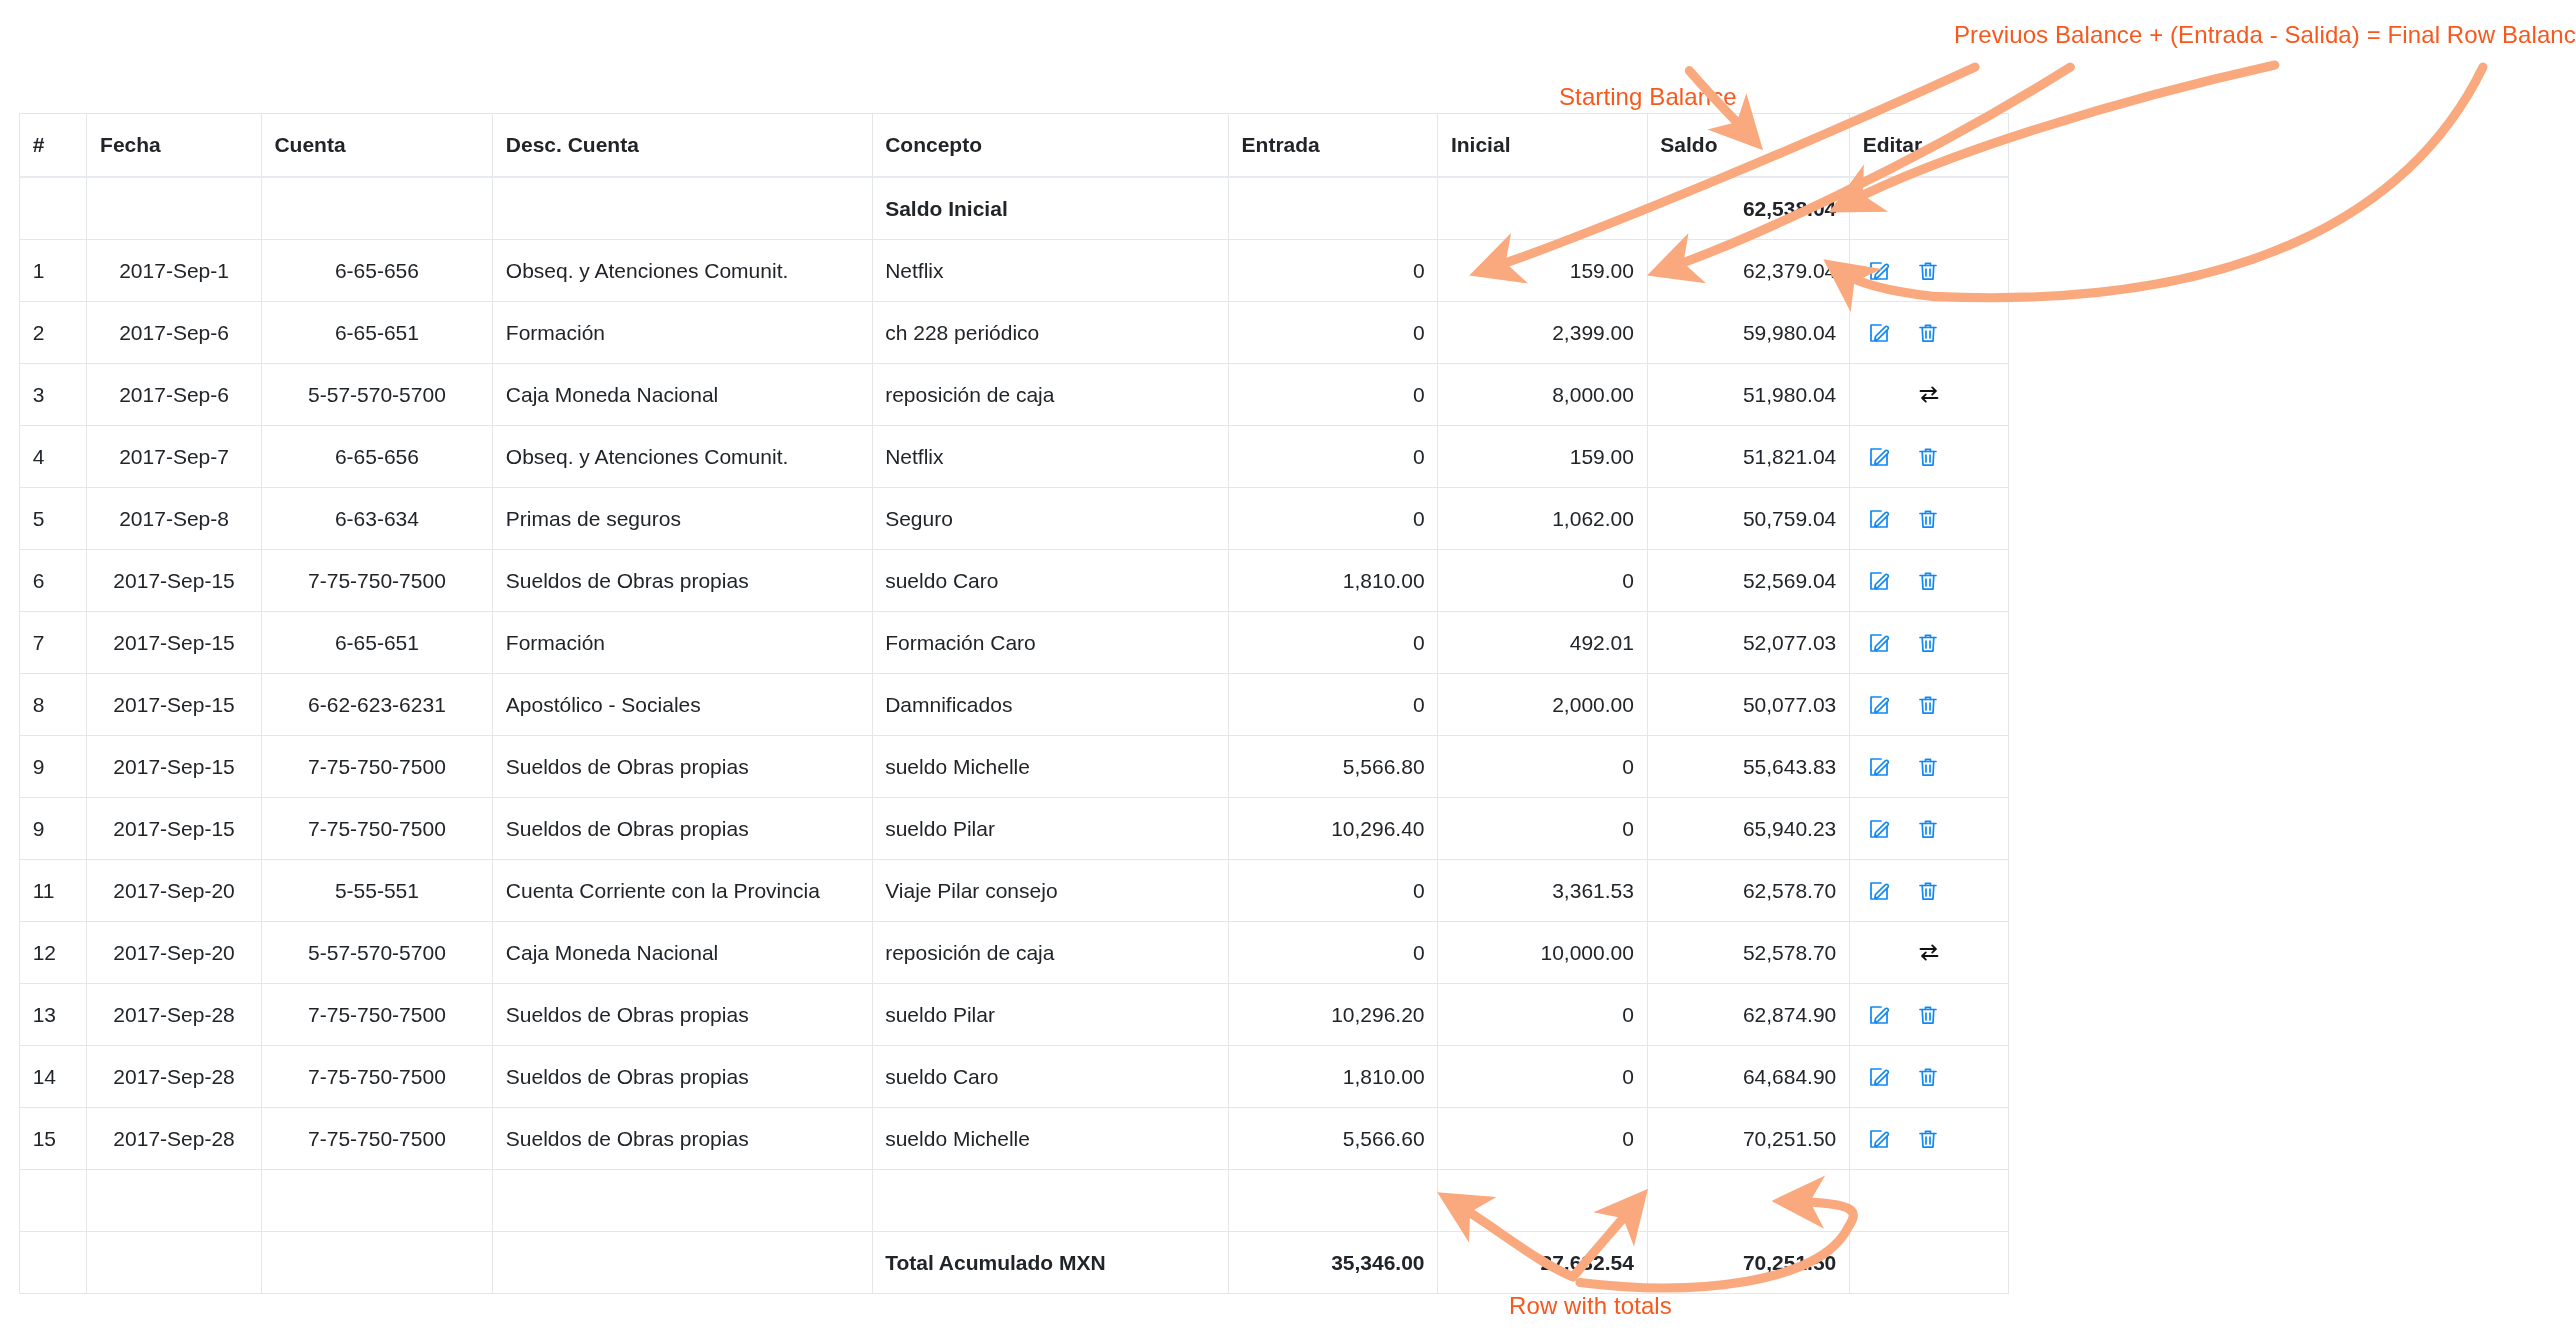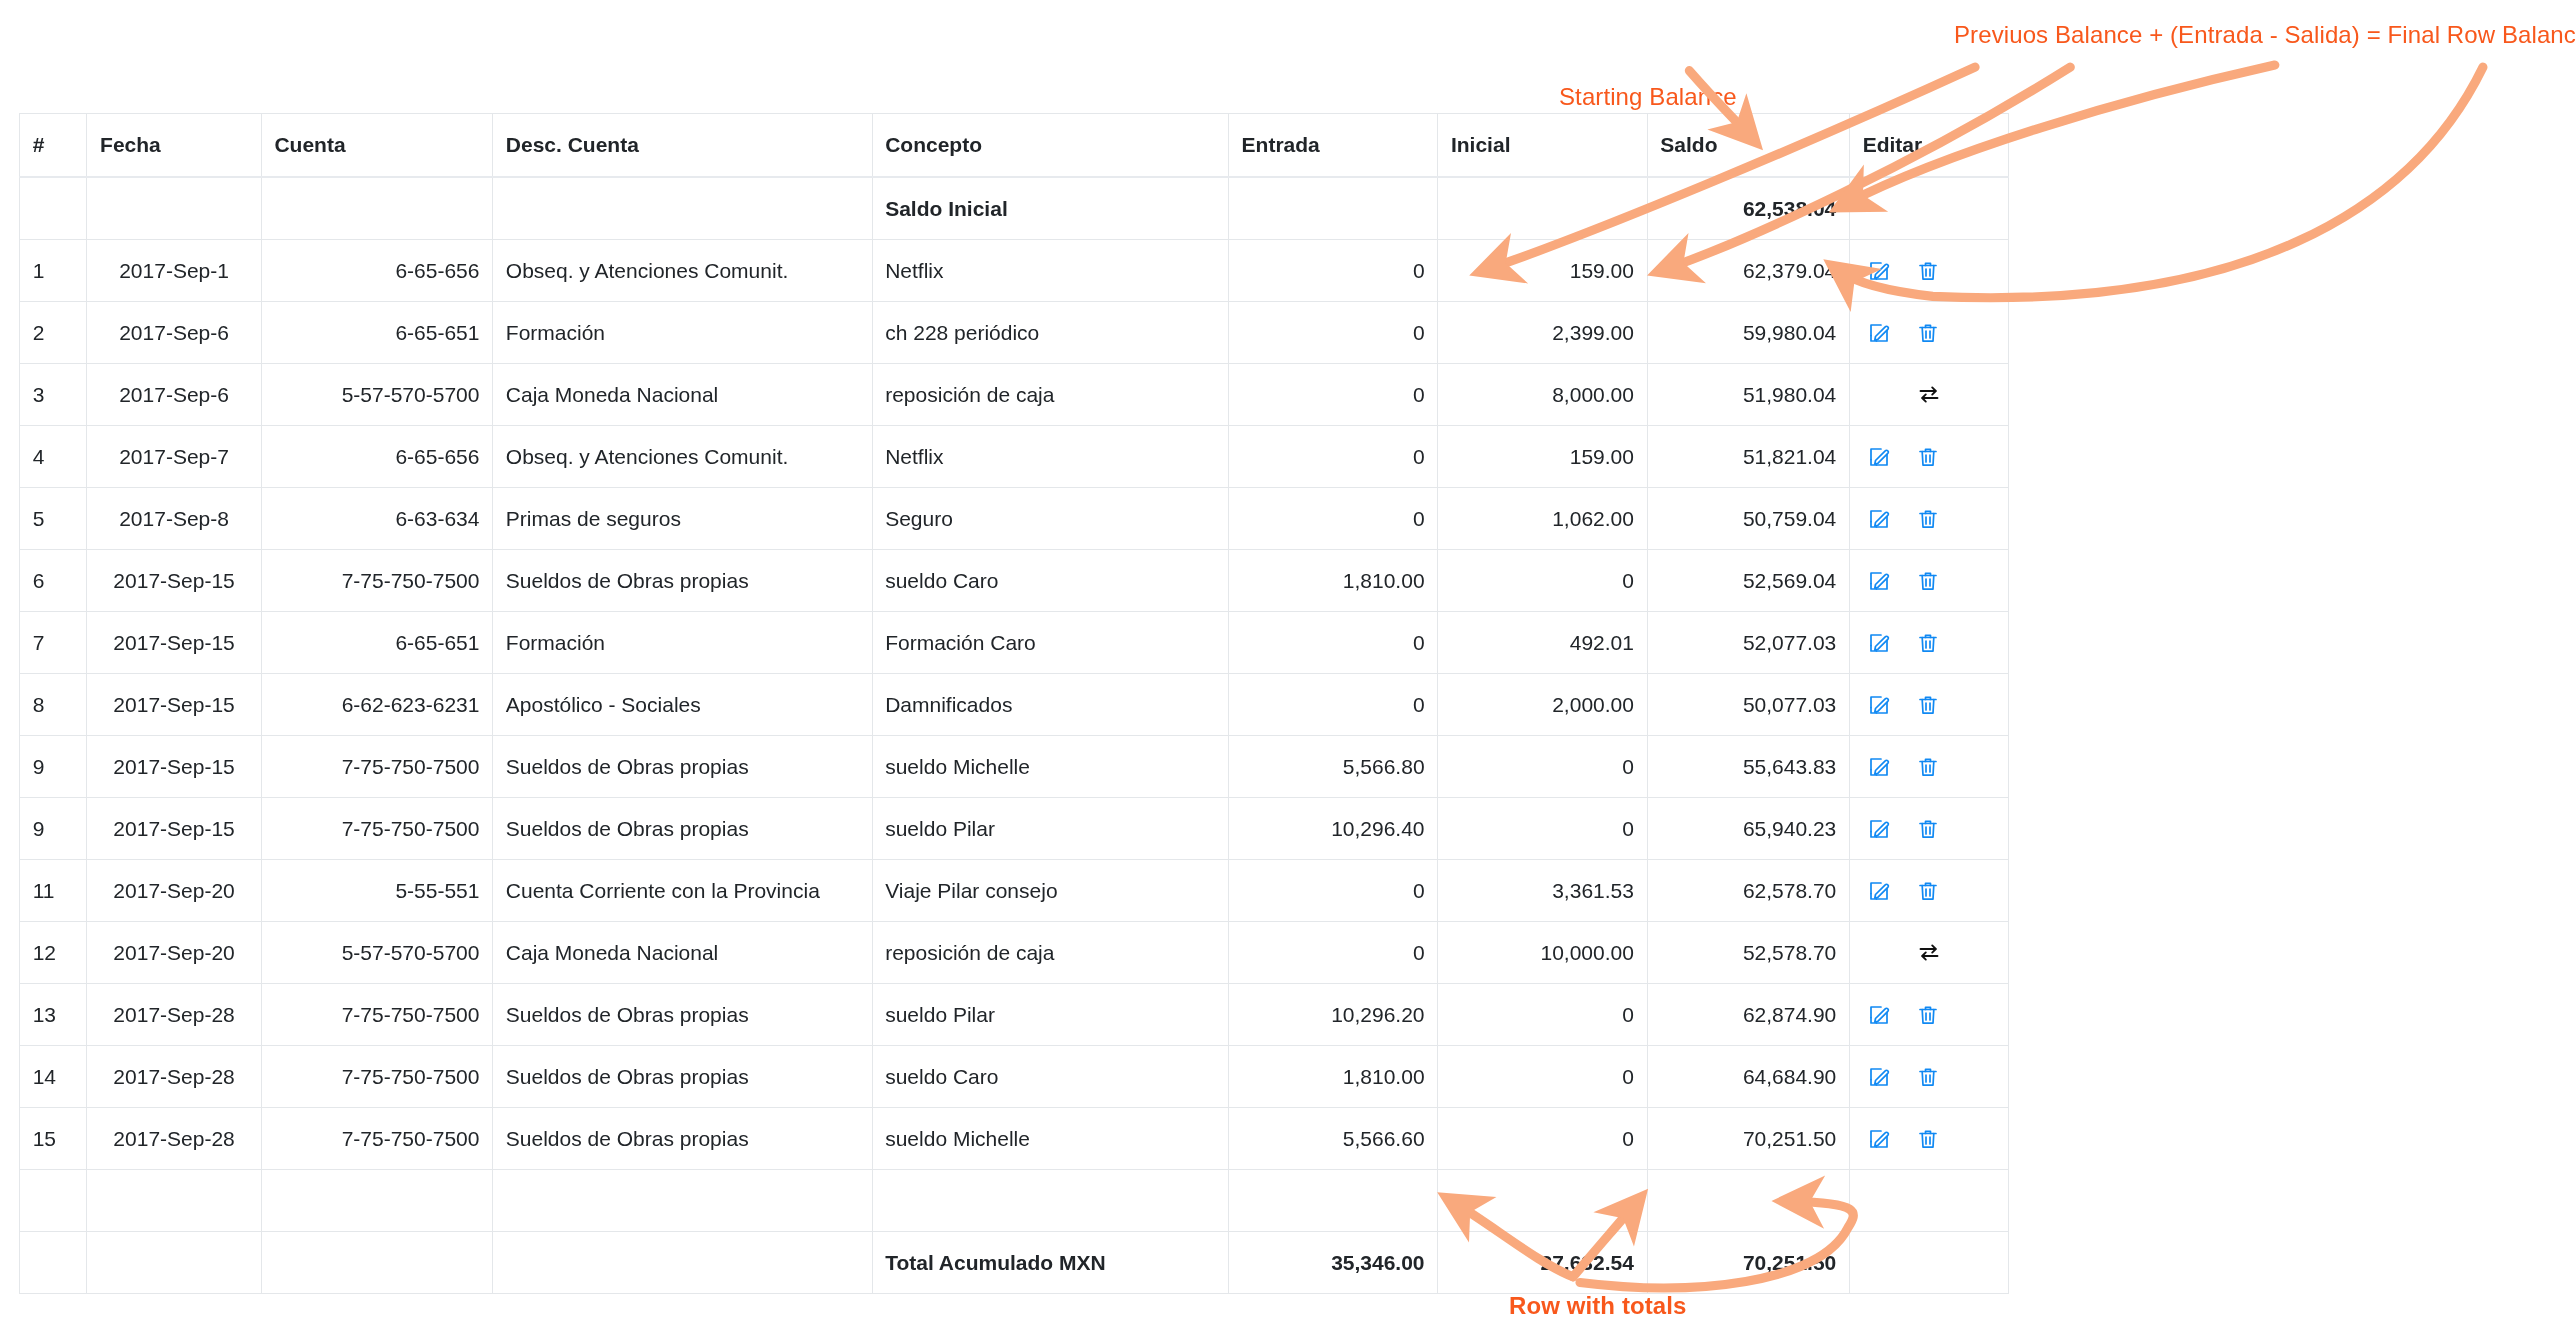--- a/index.html
+++ b/index.html
@@ -61,21 +61,21 @@
     white-space: nowrap;
   }
   table.ledger thead th {
     font-weight: 700;
     text-align: left;
     border-bottom: 2.8px solid #e7eaee;
     height: 62px;
   }
   .c-num   { width: 41px;  text-align: left; }
   .c-fecha { width: 148px; text-align: center; }
-  .c-cuenta{ width: 205px; text-align: right; }
+  .c-cuenta{ width: 205px; text-align: center; }
   .c-desc  { width: 353px; text-align: left; }
   .c-conc  { width: 330px; text-align: left; }
   .c-ent   { width: 183px; text-align: right; }
   .c-sal   { width: 183px; text-align: right; }
   .c-sdo   { width: 176px; text-align: right; }
   .c-edit  { width: 133px; text-align: left; }
   thead .c-ent, thead .c-sal, thead .c-sdo { text-align: left; }
 
   tr.saldo-inicial td,
   tr.totales td { font-weight: 700; }
@@ -588,21 +588,21 @@
       </tbody>
   </table>
 </div>
 
 <div id="annotation-layer">
 
   <div class="anno-label" style="left:1559px; top:39px;margin-top:44px;">Starting Balance</div>
 
   <div class="anno-label" style="left:1954px; top:21px;">Previuos Balance + (Entrada - Salida) = Final Row Balance</div>
 
-  <div class="anno-label" style="left:1509px; top:1292px;font-weight:bold;">Row with totals</div>
+  <div class="anno-label" style="left:1509px; top:1292px;">Row with totals</div>
 
   <svg width="2576" height="1344" viewBox="0 0 3652 1905" style="position:absolute;left:0;top:0;">
     <defs>
       <marker id="ah" markerWidth="7" markerHeight="7" refX="4.2" refY="3.5" orient="auto" markerUnits="strokeWidth">
         <path d="M0.6,0.6 L6.4,3.5 L0.6,6.4 L2.2,3.5 Z" fill="#f9a97d"></path>
       </marker>
     </defs>
     <g fill="none" stroke="#f9a97d" stroke-width="13" stroke-linecap="round" stroke-linejoin="round" marker-end="url(#ah)">
 
       <path d="M2395,100 C2430,140 2455,165 2480,192"></path>

